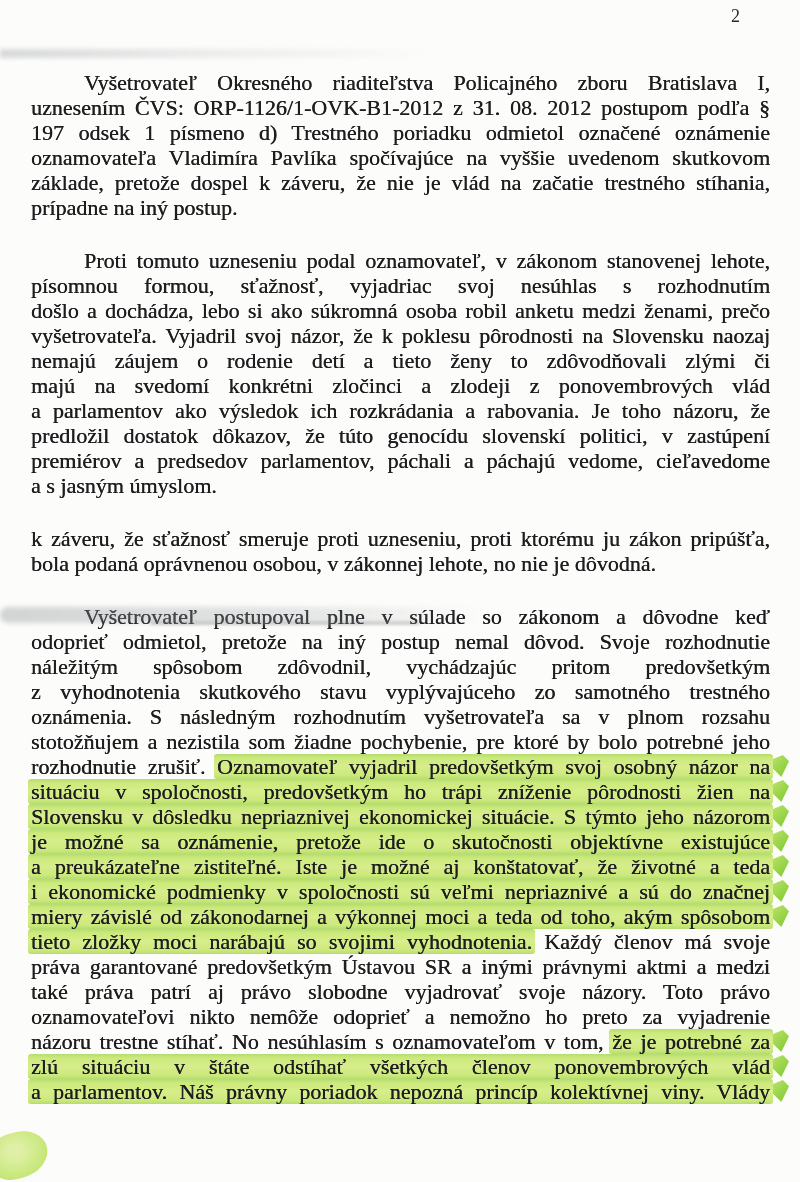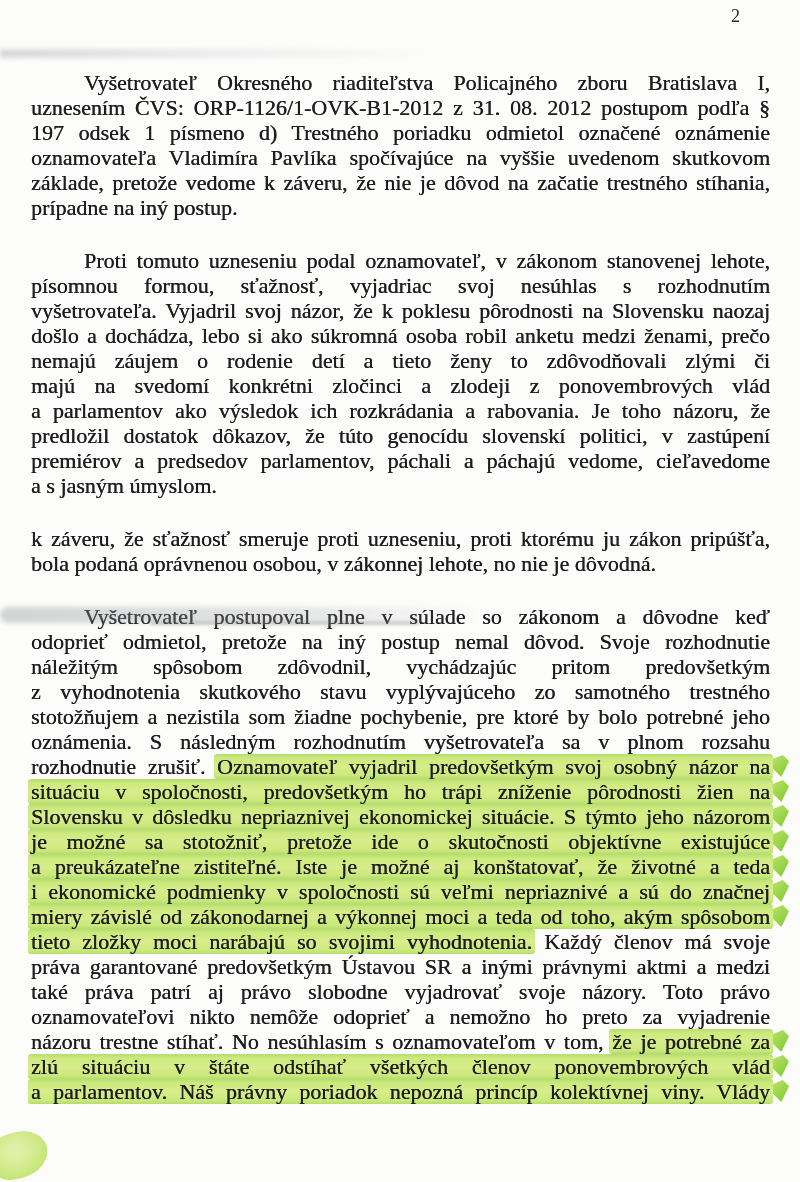--- a/index.html
+++ b/index.html
@@ -84,50 +84,50 @@
 
 <div class="page">
   <div class="streak-top"></div>
   <div class="page-number">2</div>
   <div class="doc">
       <div class="para">
         <div class="line first"><span class="txt">Vyšetrovateľ Okresného riaditeľstva Policajného zboru Bratislava I,</span></div>
         <div class="line"><span class="txt">uznesením ČVS: ORP-1126/1-OVK-B1-2012 z 31. 08. 2012 postupom podľa §</span></div>
         <div class="line"><span class="txt">197 odsek 1 písmeno d) Trestného poriadku odmietol označené oznámenie</span></div>
         <div class="line"><span class="txt">oznamovateľa Vladimíra Pavlíka spočívajúce na vyššie uvedenom skutkovom</span></div>
-        <div class="line"><span class="txt">základe, pretože vedome k záveru, že nie je dôvod na začatie trestného stíhania,</span></div>
+        <div class="line"><span class="txt">základe, pretože dospel k záveru, že nie je vlád na začatie trestného stíhania,</span></div>
         <div class="line last"><span class="txt">prípadne na iný postup.</span></div>
       </div>
       <div class="para">
         <div class="line first"><span class="txt">Proti tomuto uzneseniu podal oznamovateľ, v zákonom stanovenej lehote,</span></div>
         <div class="line"><span class="txt">písomnou formou, sťažnosť, vyjadriac svoj nesúhlas s rozhodnutím</span></div>
+        <div class="line"><span class="txt">došlo a dochádza, lebo si ako súkromná osoba robil anketu medzi ženami, prečo</span></div>
         <div class="line"><span class="txt">vyšetrovateľa. Vyjadril svoj názor, že k poklesu pôrodnosti na Slovensku naozaj</span></div>
-        <div class="line"><span class="txt">došlo a dochádza, lebo si ako súkromná osoba robil anketu medzi ženami, prečo</span></div>
         <div class="line"><span class="txt">nemajú záujem o rodenie detí a tieto ženy to zdôvodňovali zlými či</span></div>
         <div class="line"><span class="txt">majú na svedomí konkrétni zločinci a zlodeji z ponovembrových vlád</span></div>
         <div class="line"><span class="txt">a parlamentov ako výsledok ich rozkrádania a rabovania. Je toho názoru, že</span></div>
         <div class="line"><span class="txt">predložil dostatok dôkazov, že túto genocídu slovenskí politici, v zastúpení</span></div>
         <div class="line"><span class="txt">premiérov a predsedov parlamentov, páchali a páchajú vedome, cieľavedome</span></div>
         <div class="line last"><span class="txt">a s jasným úmyslom.</span></div>
       </div>
       <div class="para">
         <div class="line"><span class="txt">k záveru, že sťažnosť smeruje proti uzneseniu, proti ktorému ju zákon pripúšťa,</span></div>
         <div class="line last"><span class="txt">bola podaná oprávnenou osobou, v zákonnej lehote, no nie je dôvodná.</span></div>
       </div>
       <div class="para">
         <div class="line first"><span class="txt">Vyšetrovateľ postupoval plne v súlade so zákonom a dôvodne keď</span></div>
         <div class="line"><span class="txt">odoprieť odmietol, pretože na iný postup nemal dôvod. Svoje rozhodnutie</span></div>
         <div class="line"><span class="txt">náležitým spôsobom zdôvodnil, vychádzajúc pritom predovšetkým</span></div>
         <div class="line"><span class="txt">z vyhodnotenia skutkového stavu vyplývajúceho zo samotného trestného</span></div>
+        <div class="line"><span class="txt">oznámenia. S následným rozhodnutím vyšetrovateľa sa v plnom rozsahu</span></div>
         <div class="line"><span class="txt">stotožňujem a nezistila som žiadne pochybenie, pre ktoré by bolo potrebné jeho</span></div>
-        <div class="line"><span class="txt">oznámenia. S následným rozhodnutím vyšetrovateľa sa v plnom rozsahu</span></div>
         <div class="line edge"><span class="txt">rozhodnutie zrušiť. </span><span class="hl">Oznamovateľ vyjadril predovšetkým svoj osobný názor na</span></div>
         <div class="line edge"><span class="hl">situáciu v spoločnosti, predovšetkým ho trápi zníženie pôrodnosti žien na</span></div>
         <div class="line edge"><span class="hl">Slovensku v dôsledku nepriaznivej ekonomickej situácie. S týmto jeho názorom</span></div>
-        <div class="line edge"><span class="hl">je možné sa stotožniť, pretože ide o skutočnosti objektívne existujúce</span></div>
+        <div class="line edge"><span class="hl">je možné sa oznámenie, pretože ide o skutočnosti objektívne existujúce</span></div>
         <div class="line edge"><span class="hl">a preukázateľne zistiteľné. Iste je možné aj konštatovať, že životné a teda</span></div>
         <div class="line edge"><span class="hl">i ekonomické podmienky v spoločnosti sú veľmi nepriaznivé a sú do značnej</span></div>
         <div class="line edge"><span class="hl">miery závislé od zákonodarnej a výkonnej moci a teda od toho, akým spôsobom</span></div>
         <div class="line"><span class="hl">tieto zložky moci narábajú so svojimi vyhodnotenia.</span><span class="txt"> Každý členov má svoje</span></div>
         <div class="line"><span class="txt">práva garantované predovšetkým Ústavou SR a inými právnymi aktmi a medzi</span></div>
         <div class="line"><span class="txt">také práva patrí aj právo slobodne vyjadrovať svoje názory. Toto právo</span></div>
         <div class="line"><span class="txt">oznamovateľovi nikto nemôže odoprieť a nemožno ho preto za vyjadrenie</span></div>
         <div class="line edge"><span class="txt">názoru trestne stíhať. No nesúhlasím s oznamovateľom v tom, </span><span class="hl">že je potrebné za</span></div>
         <div class="line edge"><span class="hl">zlú situáciu v štáte odstíhať všetkých členov ponovembrových vlád</span></div>
         <div class="line edge"><span class="hl">a parlamentov. Náš právny poriadok nepozná princíp kolektívnej viny. Vlády</span></div>

